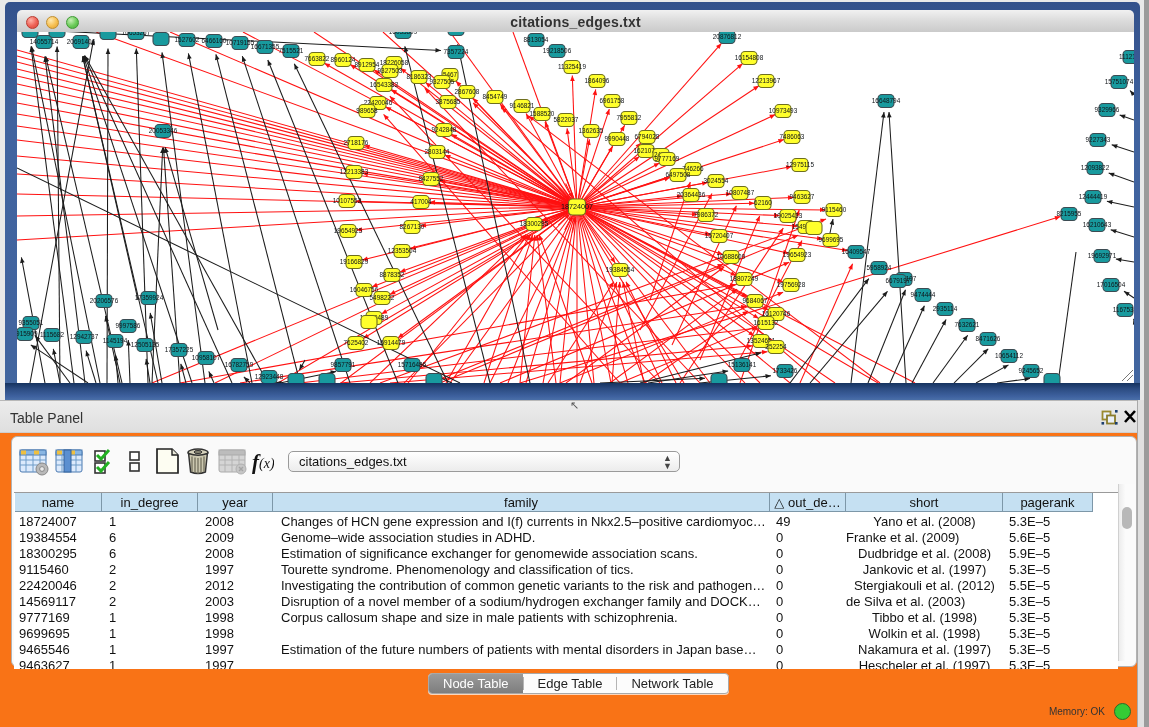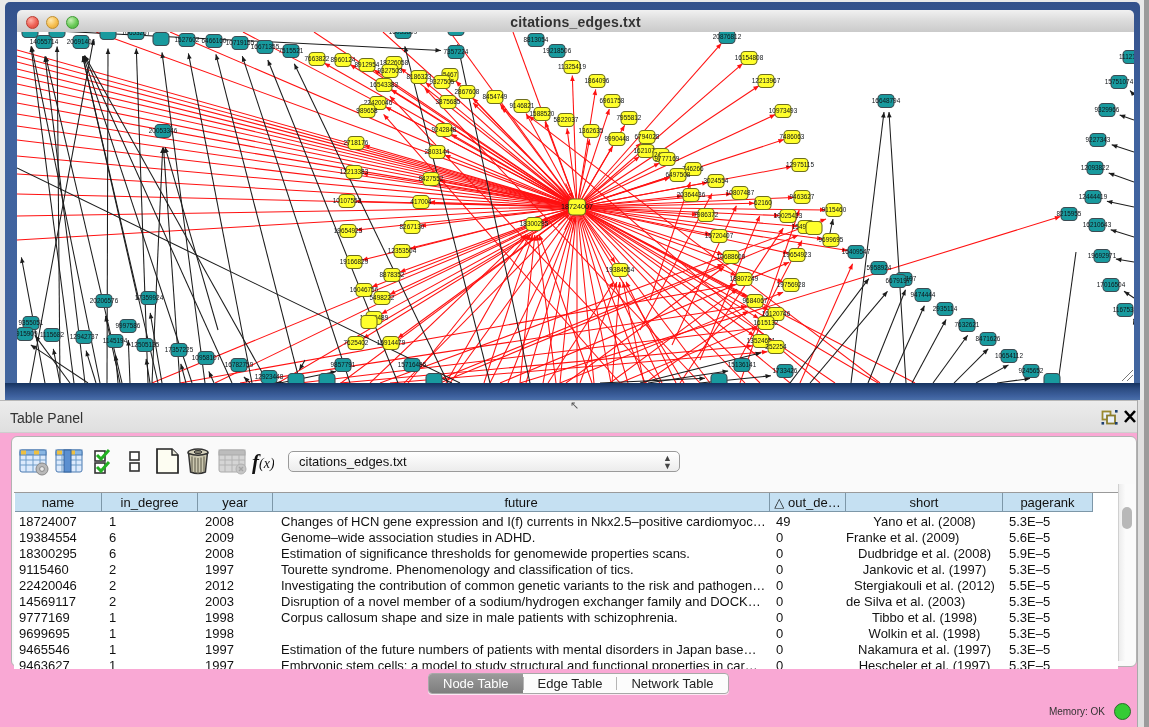--- a/index.html
+++ b/index.html
@@ -5,21 +5,21 @@
 html,body{width:1149px;height:727px;overflow:hidden}
 body{font-family:"Liberation Sans",sans-serif;background:#e9e9e9;position:relative}
 .abs{position:absolute}
 
 #win{left:5px;top:2px;width:1135px;height:398px;background:linear-gradient(180deg,#33518b,#40639f 30%,#41649f 88%,#44689f);border-radius:5px 5px 0 0}
 #titlebar{position:absolute;left:12px;top:8px;width:1117px;height:24px;border-radius:5px 5px 0 0;background:linear-gradient(180deg,#f1f1f1,#dcdcdc 45%,#c9c9c9);border-bottom:1px solid #8f8f8f}
 #title{position:absolute;width:100%;text-align:center;top:4px;font-size:14px;color:#333;font-weight:bold;letter-spacing:.2px}
 .tl{position:absolute;top:6px;width:13px;height:13px;border-radius:50%}
 #winbot{position:absolute;left:0;top:381px;width:1135px;height:17px;background:linear-gradient(180deg,#16335f,#2c4c82 35%,#3f62a0 80%,#4a6fa8)}
 
-#tp{left:0;top:400px;width:1149px;height:327px;background:#f9a8d4}
+#tp{left:0;top:400px;width:1149px;height:327px;background:#f97316}
 #tphead{position:absolute;left:0;top:0;width:1149px;height:33px;background:linear-gradient(180deg,#ececec,#dfdfdf);border-top:1px solid #b8b8b8;border-bottom:1px solid #cecece}
 #tptitle{position:absolute;left:10px;top:9px;font-size:14px;color:#333}
 #card{position:absolute;left:11px;top:36px;width:1126px;height:231px;background:#fafafa;border:1px solid #b2b2b2;border-radius:6px}
 #toolbar{position:absolute;left:0;top:0;width:100%;height:44px}
 #dd{position:absolute;left:276px;top:14px;width:392px;height:21px;background:linear-gradient(180deg,#fff,#ececec);border:1px solid #9a9a9a;border-radius:5px;font-size:13px;color:#111;line-height:19px;padding-left:10px}
 #ddar{position:absolute;right:7px;top:2px;font-size:9px;color:#444;line-height:8px;text-align:center}
 
 #tbl{position:absolute;left:2px;top:55px;width:1104px;height:177px;background:#fff;overflow:hidden;border-top:1px solid #9a9a9a}
 .hc{position:absolute;top:0;height:19px;background:#c5e0f2;border-right:1px solid #7d97a8;border-bottom:1px solid #7d97a8;font-size:13px;color:#111;text-align:center;line-height:19px}
 .row{position:absolute;height:17px;line-height:17px;font-size:13px;color:#111;white-space:nowrap}
@@ -755,21 +755,21 @@
         <path d="M2 2 L12 13 M12 2 L2 13" stroke="#000" stroke-width="2.6"></path>
       </svg>
 </div>
 <div id="card">
 <div id="toolbar"></div>
 <div id="dd">citations_edges.txt<div id="ddar">▲<br>▼</div></div>
 <div id="tbl">
         <div class="hc" style="left:1px;width:87px">name</div>
         <div class="hc" style="left:88px;width:96px">in_degree</div>
         <div class="hc" style="left:184px;width:75px">year</div>
-        <div class="hc" style="left:259px;width:497px">future</div>
+        <div class="hc" style="left:259px;width:497px">family</div>
         <div class="hc" style="left:756px;width:76px">△ out_de…</div>
         <div class="hc" style="left:832px;width:157px">short</div>
         <div class="hc" style="left:989px;width:90px">pagerank</div>
         <div class="row" style="top:20px;width:100%">
           <span class="c" style="left:5px">18724007</span>
           <span class="c" style="left:95px">1</span>
           <span class="c" style="left:191px">2008</span>
           <span class="c" style="left:267px">Changes of HCN gene expression and I(f) currents in Nkx2.5–positive cardiomyoc…</span>
           <span class="c" style="left:762px">49</span>
           <span class="c" style="left:832px;width:157px;text-align:center">Yano et al. (2008)</span>
@@ -781,21 +781,21 @@
           <span class="c" style="left:191px">2009</span>
           <span class="c" style="left:267px">Genome–wide association studies in ADHD.</span>
           <span class="c" style="left:762px">0</span>
           <span class="c" style="left:832px;width:157px;">Franke et al. (2009)</span>
           <span class="c" style="left:995px">5.6E–5</span>
         </div>
         <div class="row" style="top:52px;width:100%">
           <span class="c" style="left:5px">18300295</span>
           <span class="c" style="left:95px">6</span>
           <span class="c" style="left:191px">2008</span>
-          <span class="c" style="left:267px">Estimation of significance thresholds for genomewide properties scans.</span>
+          <span class="c" style="left:267px">Estimation of significance exchanger for genomewide association scans.</span>
           <span class="c" style="left:762px">0</span>
           <span class="c" style="left:832px;width:157px;text-align:center">Dudbridge et al. (2008)</span>
           <span class="c" style="left:995px">5.9E–5</span>
         </div>
         <div class="row" style="top:68px;width:100%">
           <span class="c" style="left:5px">9115460</span>
           <span class="c" style="left:95px">2</span>
           <span class="c" style="left:191px">1997</span>
           <span class="c" style="left:267px">Tourette syndrome. Phenomenology and classification of tics.</span>
           <span class="c" style="left:762px">0</span>
@@ -843,21 +843,20 @@
           <span class="c" style="left:191px">1997</span>
           <span class="c" style="left:267px">Estimation of the future numbers of patients with mental disorders in Japan base…</span>
           <span class="c" style="left:762px">0</span>
           <span class="c" style="left:832px;width:157px;text-align:center">Nakamura et al. (1997)</span>
           <span class="c" style="left:995px">5.3E–5</span>
         </div>
         <div class="row" style="top:164px;width:100%">
           <span class="c" style="left:5px">9463627</span>
           <span class="c" style="left:95px">1</span>
           <span class="c" style="left:191px">1997</span>
-          <span class="c" style="left:267px">Embryonic stem cells: a model to study structural and functional properties in car…</span>
           <span class="c" style="left:762px">0</span>
           <span class="c" style="left:832px;width:157px;text-align:center">Hescheler et al. (1997)</span>
           <span class="c" style="left:995px">5.3E–5</span>
         </div>
       </div>
 <div id="sb">
         <div id="sbt"></div>
       </div>
 </div>
 <div id="tabs">

